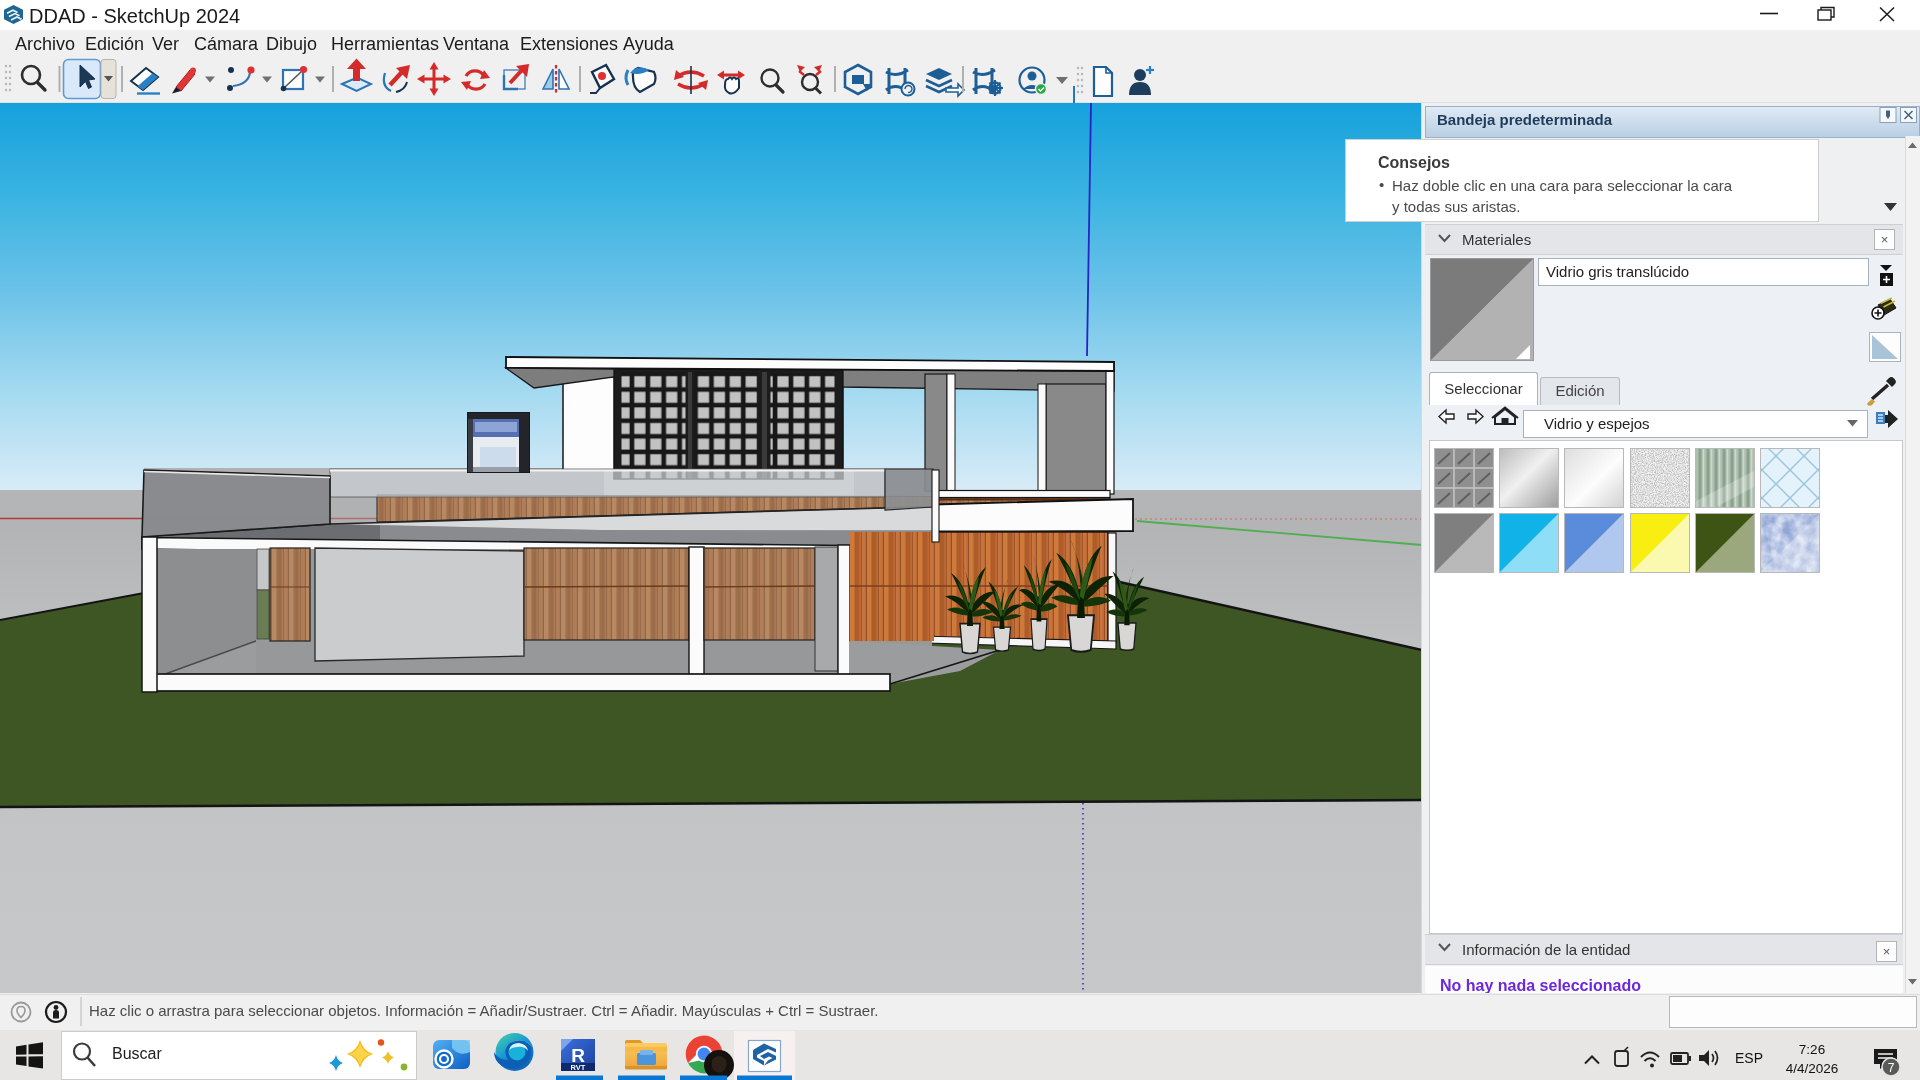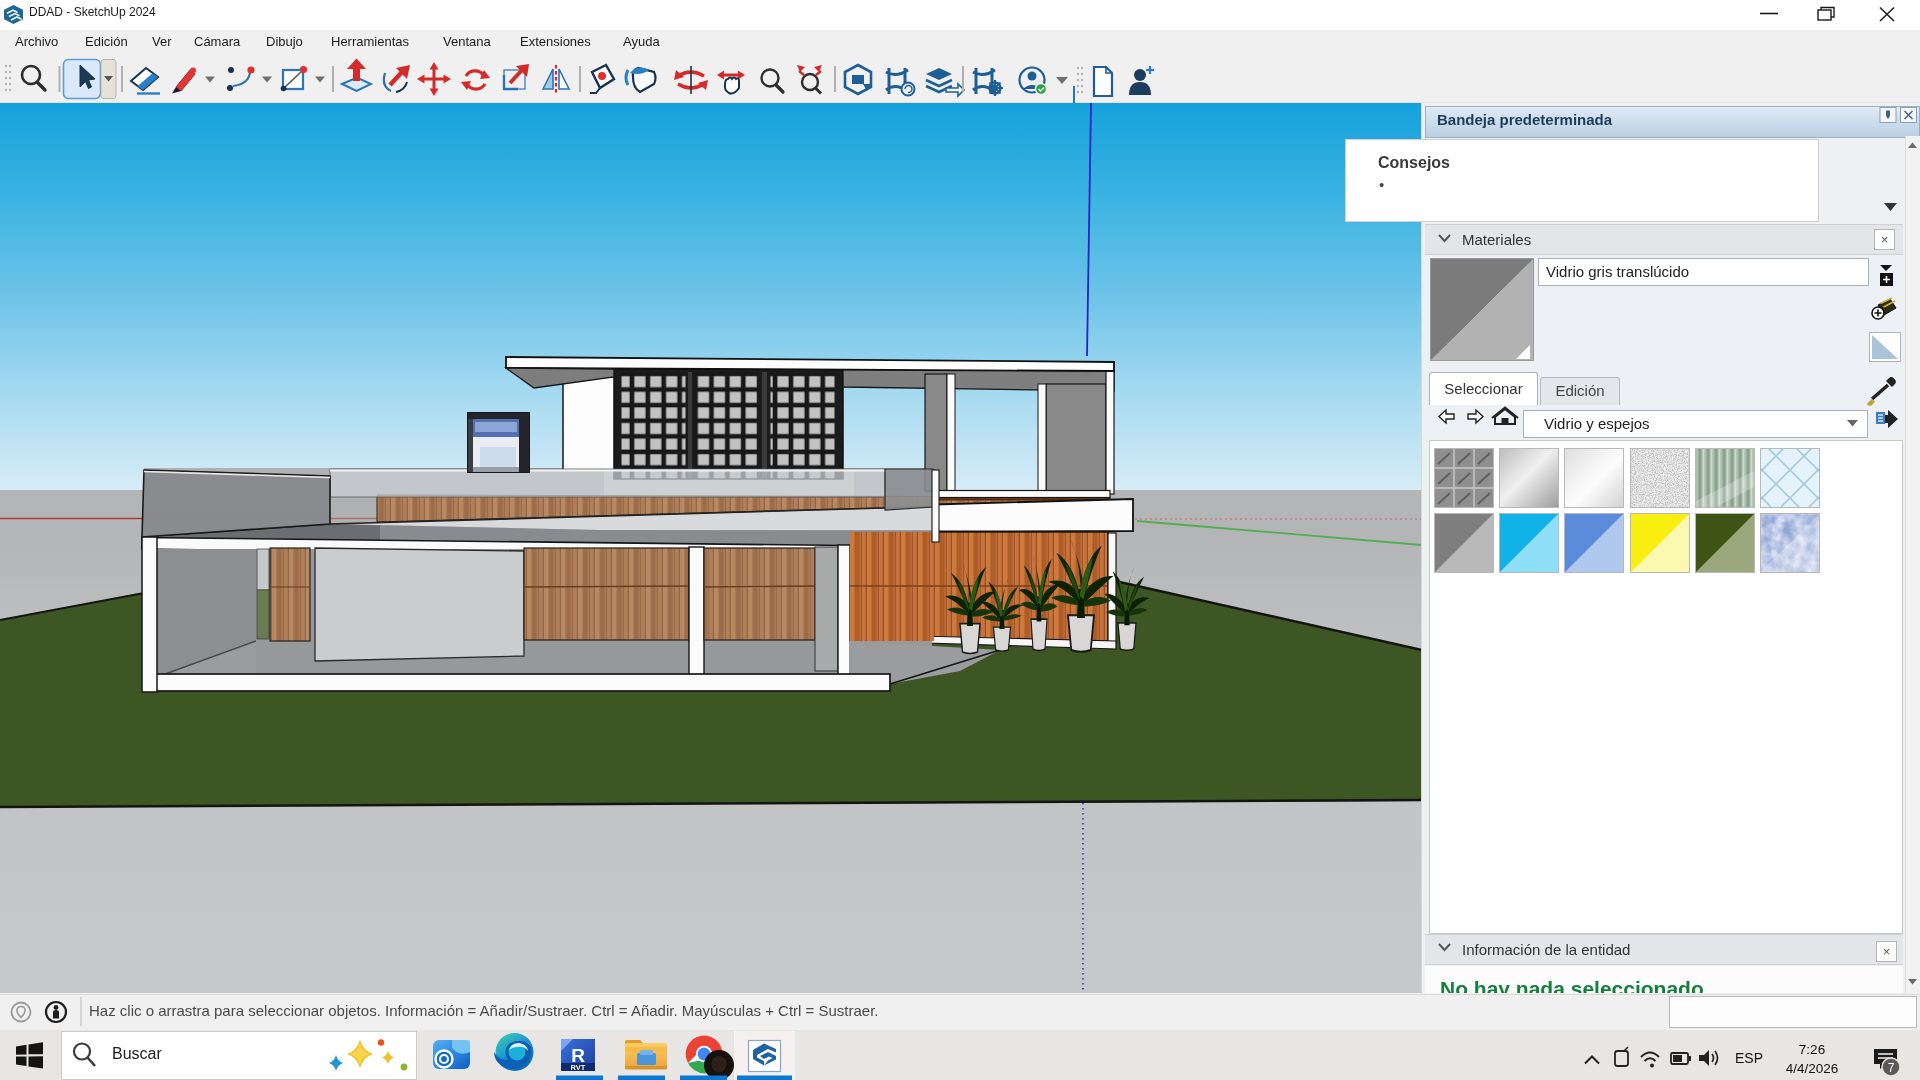--- a/index.html
+++ b/index.html
@@ -2,24 +2,24 @@
 <html><head>
 <meta charset="utf-8">
 <style>
   * { margin:0; padding:0; box-sizing:border-box; }
   html,body { width:1920px; height:1080px; overflow:hidden; font-family:"Liberation Sans", sans-serif; }
   #app { position:relative; width:1920px; height:1080px; background:#f0f0f0; }
   .abs { position:absolute; }
 
   
   #titlebar { left:0; top:0; width:1920px; height:30px; background:#ffffff; }
-  #titletext { left:29px; top:5px; font-size:12px; color:#1a1a1a; }
+  #titletext { left:29px; top:5px; font-size:20px; color:#1a1a1a; }
 
   
-  #menubar { left:0; top:30px; width:1920px; height:26px; background:#f0f0f0; font-size:13px; color:#1b1b1b; }
+  #menubar { left:0; top:30px; width:1920px; height:26px; background:#f0f0f0; font-size:18px; color:#1b1b1b; }
   #menubar span { position:absolute; top:4px; }
 
   
   #toolbar { left:0; top:56px; width:1920px; height:47px; background:#f0f0f0; border-bottom:1px solid #e2e2e2; }
 
   
   #viewport { left:0; top:103px; width:1422px; height:890px; }
 
   
   #panel { left:1424px; top:103px; width:496px; height:890px; background:#eef0f2; border-left:1px solid #c9c9c9; }
@@ -412,37 +412,38 @@
     <use href="#plant" transform="translate(1127,649) scale(-0.9,1.08)"></use>
   </svg>
   </div>
 
   <div id="panel" class="abs"></div>
   <div class="abs" style="left:1421px; top:103px; width:5px; height:891px; background:#eef0f2; border-left:1px solid #d8d8d8;"></div>
   <div id="ptitle" class="abs">Bandeja predeterminada</div>
   <div id="consejos" class="abs">
     <h3>Consejos</h3>
     <span class="bullet">•</span>
+    <p>Haz doble clic en una cara para seleccionar la cara<br>y todas sus aristas.</p>
   </div>
   <div class="sechdr" style="top:224px;"><span class="lbl">Materiales</span></div>
   <div class="xbtn abs" style="left:1874px; top:229px;">×</div>
   <div id="matbody" class="abs"></div>
   <div id="matswatch" class="abs"></div>
   <div class="abs" style="left:1516px; top:345px; width:0; height:0; border-left:14px solid transparent; border-bottom:14px solid #ffffff;"></div>
   <div id="matname" class="abs">Vidrio gris translúcido</div>
   <div id="tabsrow" class="abs"></div>
   <div id="tab1" class="abs">Seleccionar</div>
   <div id="tab2" class="abs">Edición</div>
   <div id="navrow" class="abs"></div>
   <div id="drop" class="abs">Vidrio y espejos</div>
   <div id="gridarea" class="abs"></div>
   <div class="abs" style="left:1425px; top:966px; width:478px; height:27px; background:#fcfcfc;"></div>
   <div class="sechdr" style="top:934px;"><span class="lbl">Información de la entidad</span></div>
   <div class="xbtn abs" style="left:1876px; top:941px;">×</div>
-  <div class="abs" style="left:1440px; top:977px; width:460px; height:16px; overflow:hidden;"><span style="font-size:21px; font-weight:bold; color:#15803d;">No hay nada seleccionado</span></div>
+  <div class="abs" style="left:1440px; top:977px; width:460px; height:16px; overflow:hidden;"><span style="font-size:16px; font-weight:bold; color:#6d28d9;">No hay nada seleccionado</span></div>
   <div id="scrollbar" class="abs"></div>
 
   <div id="swatches" class="abs" style="left:0; top:0;">
     <div class="sw" style="left:1434px; top:448px;">
       <svg width="58" height="58">
           <rect width="58" height="58" fill="#a9a9a9"></rect>
       <g fill="#8f8f8f">
             <rect x="0" y="0" width="18" height="18"></rect>
             <rect x="20" y="0" width="18" height="18"></rect>
             <rect x="40" y="0" width="18" height="18"></rect>

